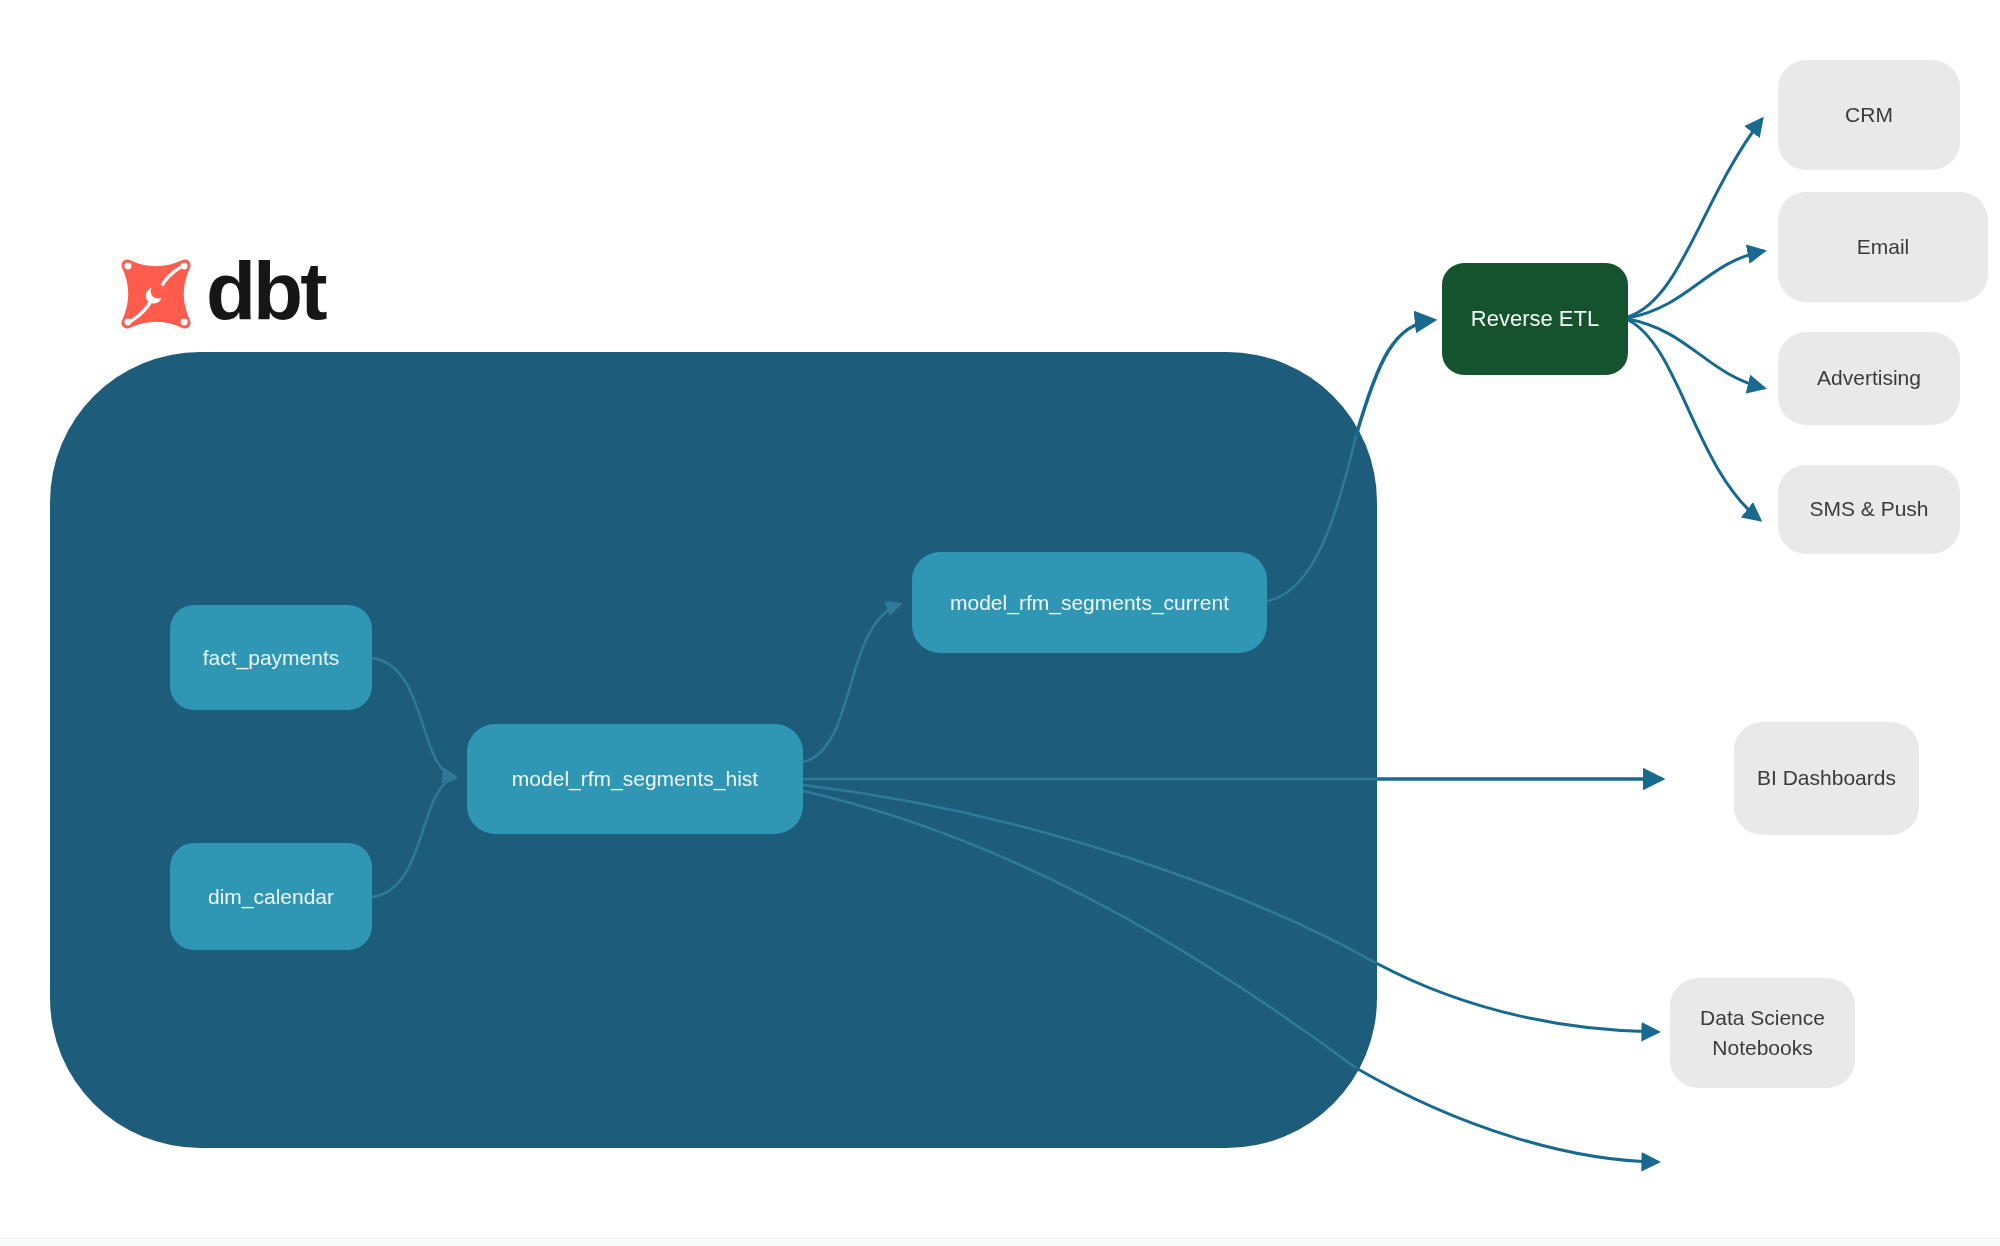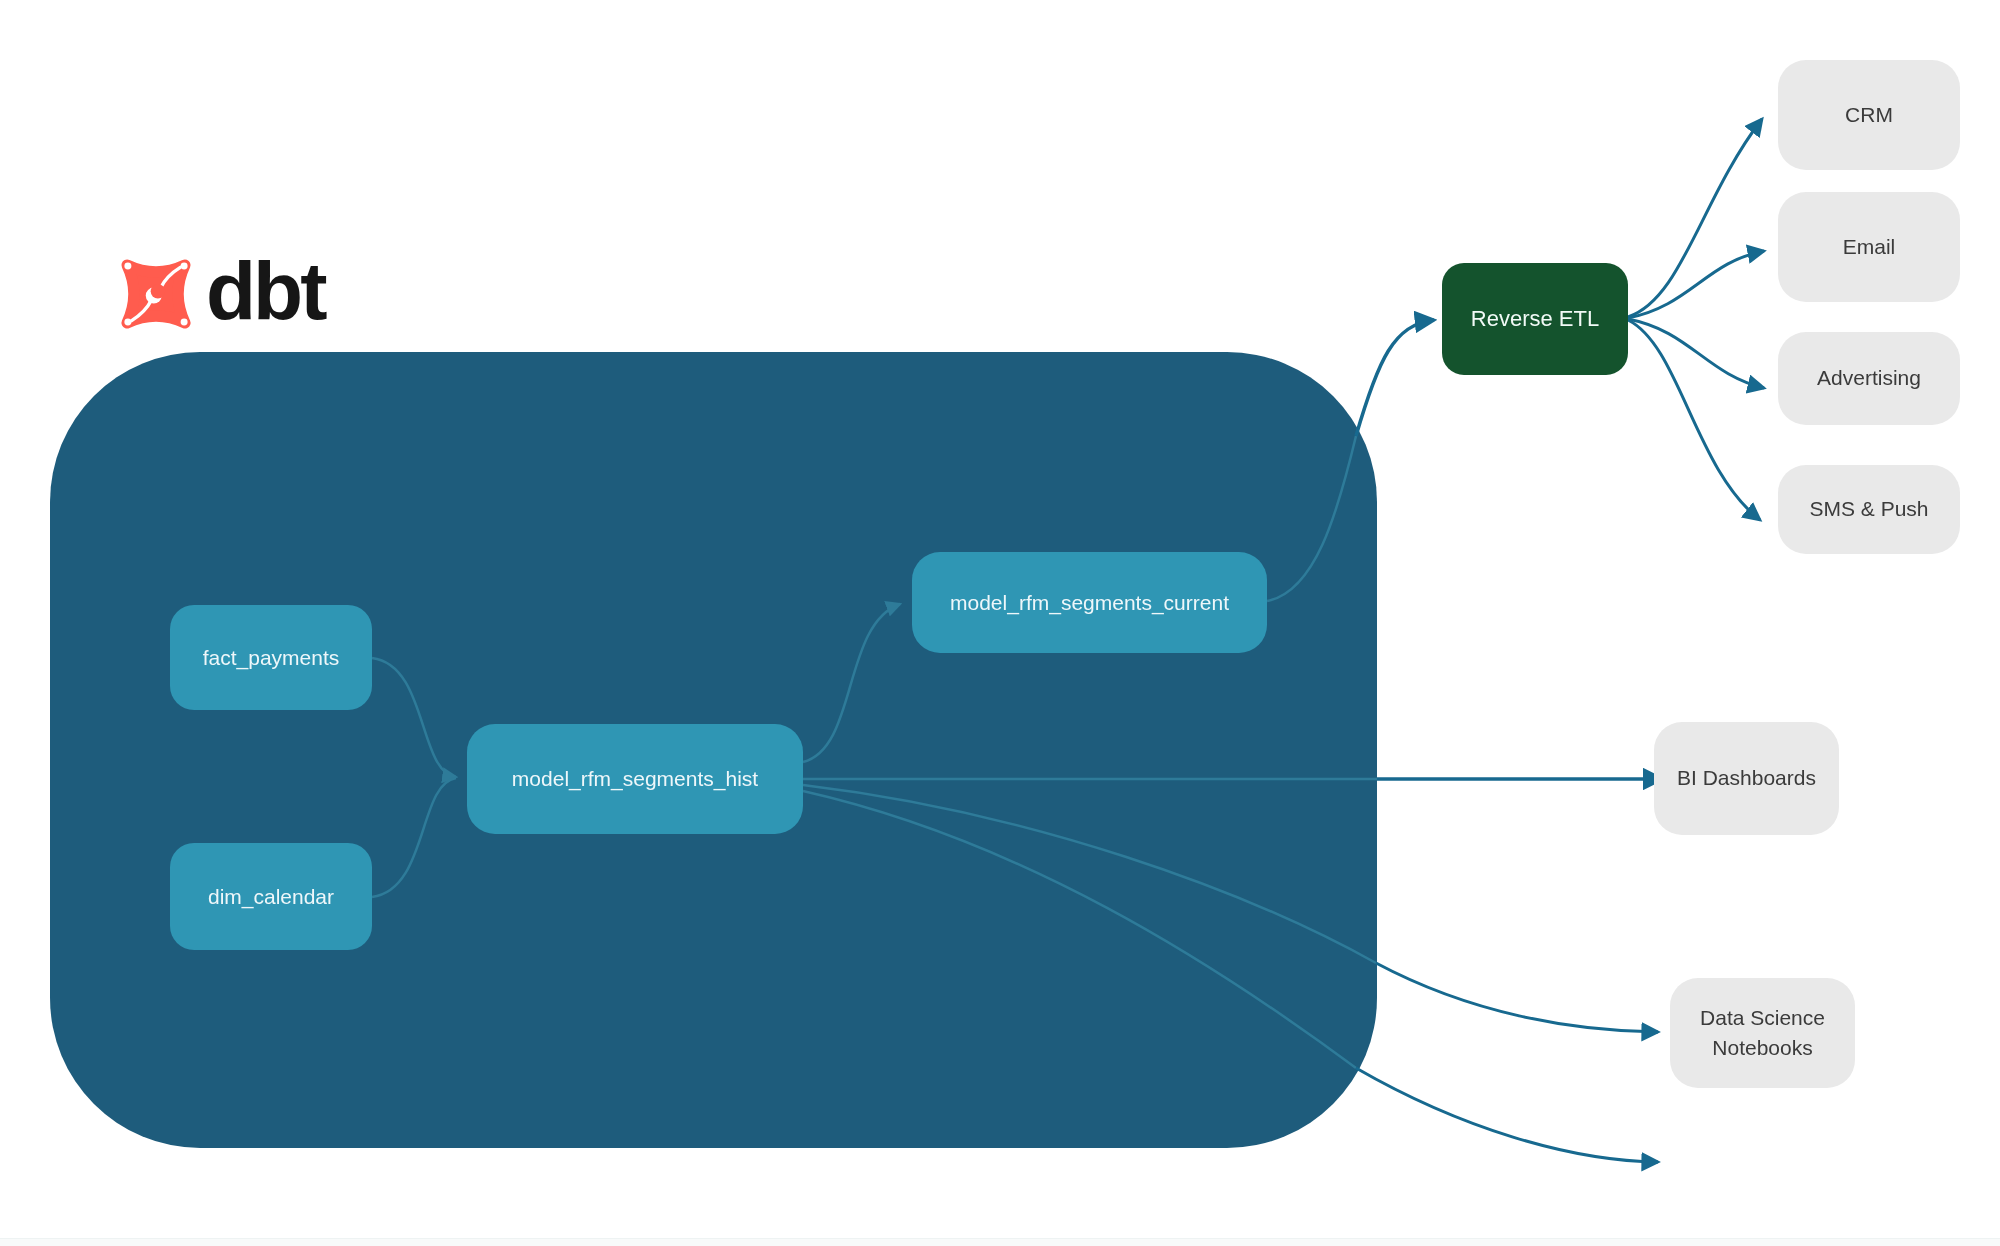--- a/index.html
+++ b/index.html
@@ -99,33 +99,33 @@
   </div>
 
   <div class="node node-green" style="left:1442px;top:263px;width:186px;height:112px;">
     <span>Reverse ETL</span>
   </div>
 
   <div class="node node-gray" style="left:1778px;top:60px;width:182px;height:110px;">
     <span>CRM</span>
   </div>
 
-  <div class="node node-gray" style="left:1778px;top:192px;width:182px;height:110px;">
+  <div class="node node-gray" style="left:1778px;top:192px;width:210px;height:110px;">
     <span>Email</span>
   </div>
 
   <div class="node node-gray" style="left:1778px;top:332px;width:182px;height:93px;">
     <span>Advertising</span>
   </div>
 
   <div class="node node-gray" style="left:1778px;top:465px;width:182px;height:89px;">
     <span>SMS &amp; Push</span>
   </div>
 
-  <div class="node node-gray" style="left:1654px;top:722px;width:185px;height:113px;text-align:right;">
+  <div class="node node-gray" style="left:1734px;top:722px;width:185px;height:113px;text-align:right;">
     <span>BI Dashboards</span>
   </div>
 
   <div class="node node-gray" style="left:1670px;top:978px;width:185px;height:110px;">
     <span>Data Science Notebooks</span>
   </div>
 
 
   <div class="bottom-strip"></div>
 </div>

